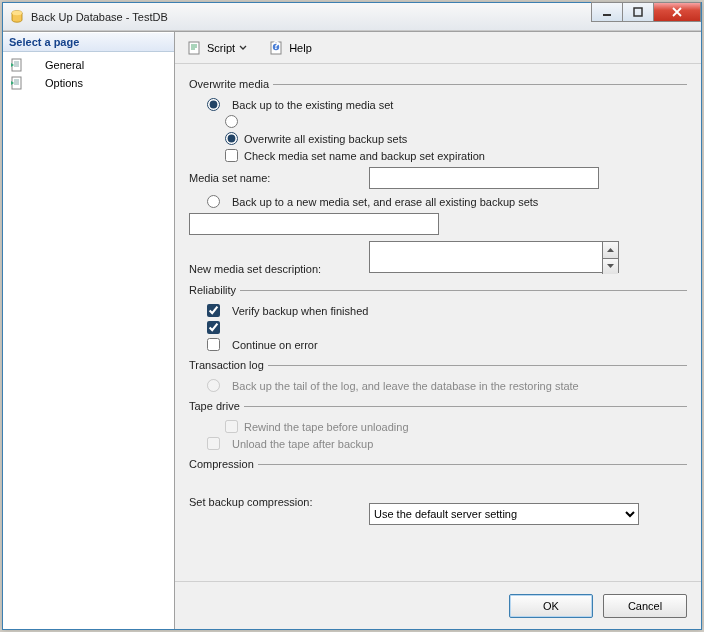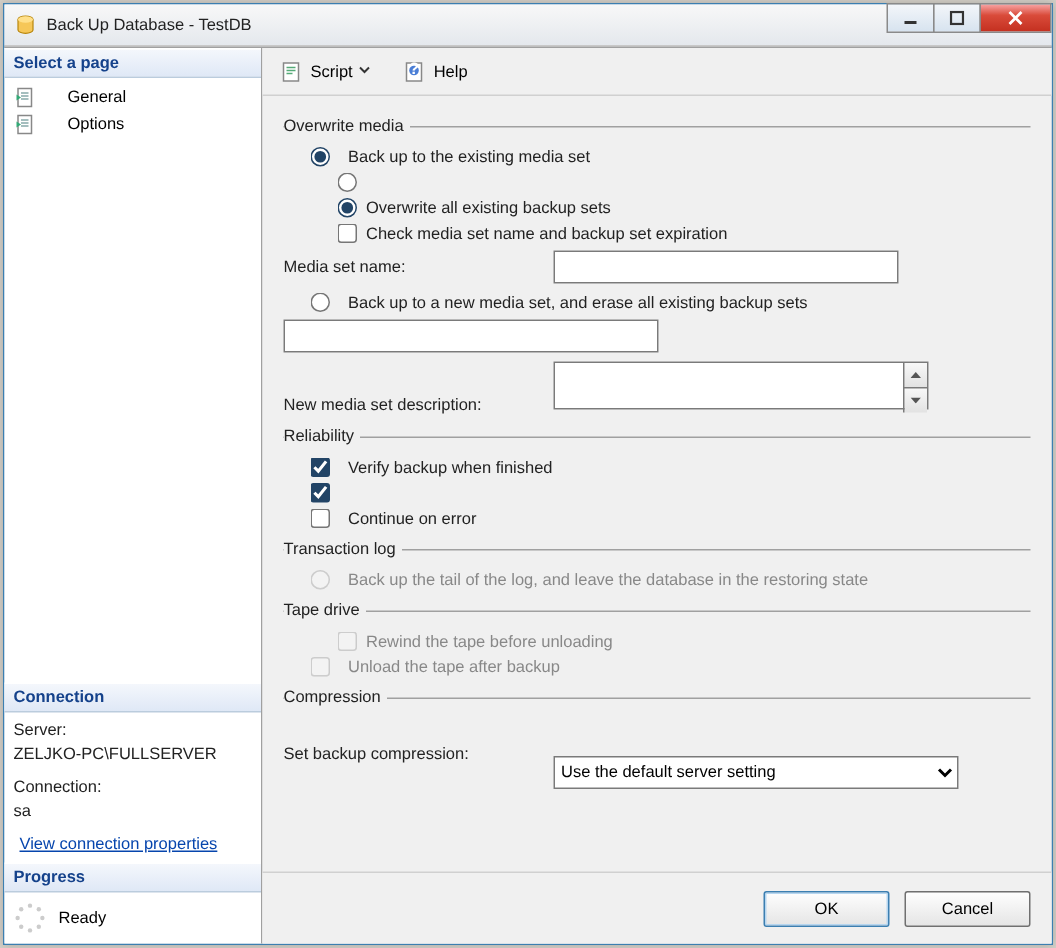--- a/index.html
+++ b/index.html
@@ -109,60 +109,21 @@
                   <path d="M2 6l3 2-3 2" fill="#3a7"></path>
                 </svg>
               </span>
             <span>Options</span>
           </div>
         </div>
       </div>
 
       <div class="spacer"></div>
 
-      <div class="panebox">
-        <div class="panehdr">Connection</div>
-        <div class="panebody">
-          <div class="kv">Server:</div>
-          <div class="kv">ZELJKO-PC\FULLSERVER</div>
-          <div class="kv" style="margin-top:6px">Connection:</div>
-          <div class="kv">sa</div>
-          <div class="link-row" style="margin-top:6px">
-            <span class="ti-icon">
-                <svg viewBox="0 0 16 16">
-                  <rect x="2" y="3" width="12" height="9" rx="1" fill="#6aa0e8" stroke="#2b5a9e"></rect>
-                  <rect x="3" y="4" width="10" height="2" fill="#e8f0ff"></rect>
-                  <rect x="3" y="7" width="10" height="4" fill="#fff"></rect>
-                </svg>
-              </span>
-            <span class="link">View connection properties</span>
-          </div>
-        </div>
-      </div>
-
-      <div class="panebox">
-        <div class="panehdr">Progress</div>
-        <div class="progress-row">
-          <span class="spinner">
-            <svg viewBox="0 0 24 24">
-                <g fill="#ccc">
-                  <circle cx="12" cy="3" r="1.6"></circle>
-                  <circle cx="18.4" cy="5.6" r="1.6"></circle>
-                  <circle cx="21" cy="12" r="1.6"></circle>
-                  <circle cx="18.4" cy="18.4" r="1.6"></circle>
-                  <circle cx="12" cy="21" r="1.6"></circle>
-                  <circle cx="5.6" cy="18.4" r="1.6"></circle>
-                  <circle cx="3" cy="12" r="1.6"></circle>
-                  <circle cx="5.6" cy="5.6" r="1.6"></circle>
-                </g>
-              </svg>
-          </span>
-          <span>Ready</span>
-        </div>
-      </div>
+
     </div>
 
     <div class="main">
       <div class="toolbar">
         <div class="tbtn">
           <span class="tb-icon">
               <svg width="16" height="16" viewBox="0 0 16 16">
                 <rect x="2" y="2" width="10" height="12" fill="#fff" stroke="#888"></rect>
                 <path d="M4 5h6M4 7h6M4 9h4" stroke="#5a7" stroke-width="1"></path>
               </svg>

